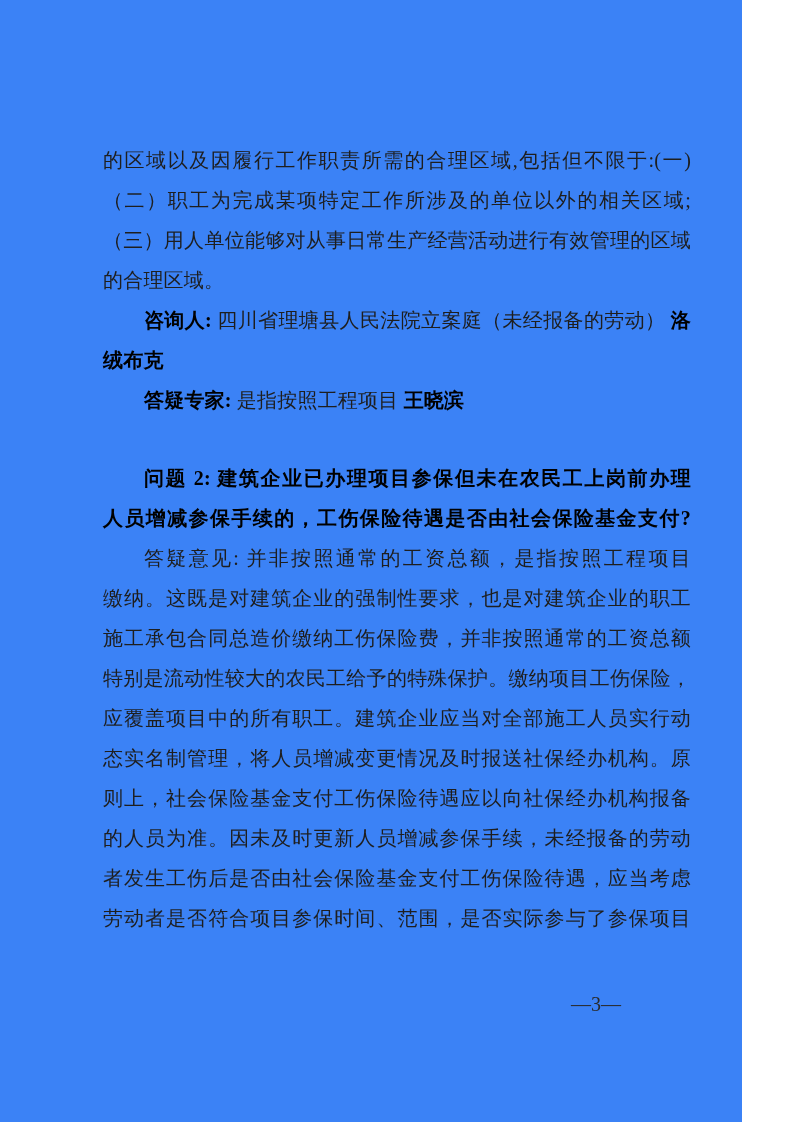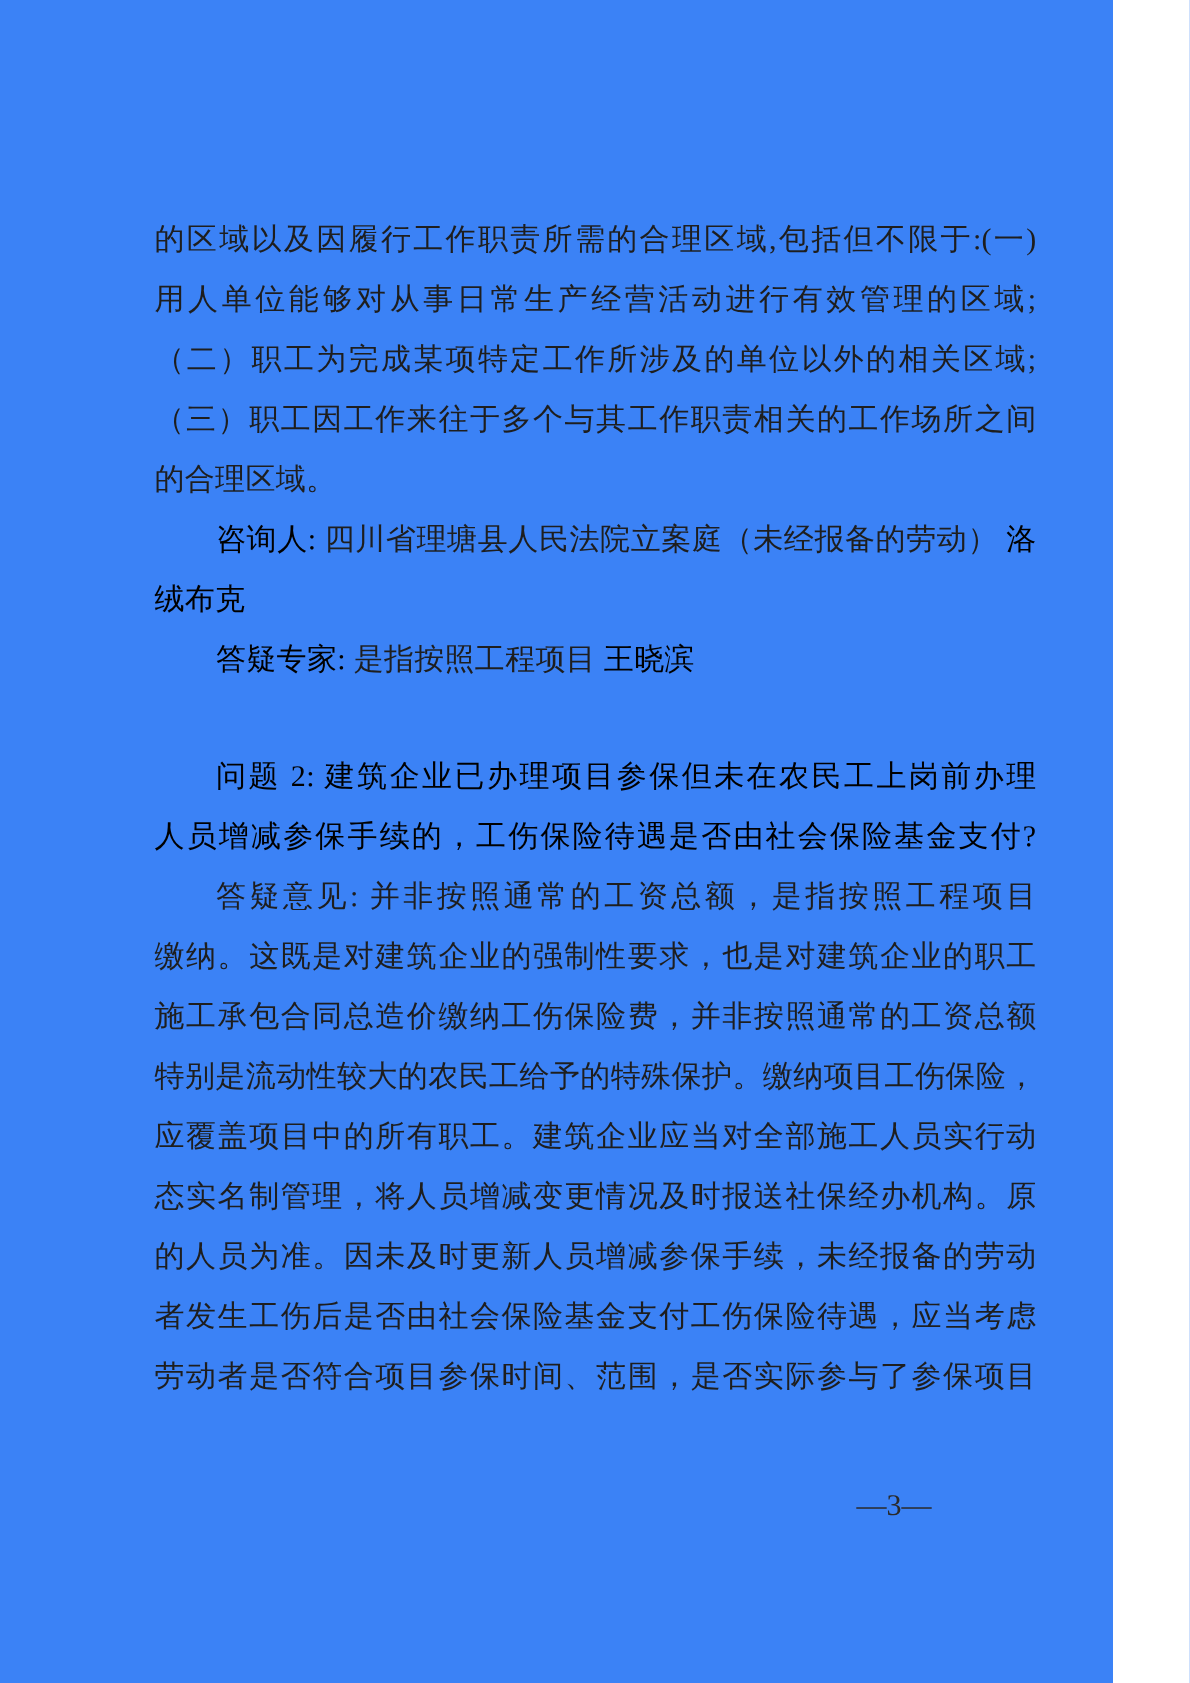--- a/index.html
+++ b/index.html
@@ -32,52 +32,52 @@
     text-align: justify;
     text-align-last: justify;
   }
   .line.indent {
     text-indent: 41px;
   }
   .line.space-before {
     margin-top: 38px;
   }
   .seg.bold {
-    font-weight: normal;
+    font-weight: bold;
     color: #000000;
   }
   .footer {
     position: absolute;
     top: 992px;
     right: 121px;
     font-size: 20px;
     line-height: 24px;
     color: #2a2a2a;
     font-family: "Liberation Serif", serif;
   }
 </style>
 </head>
 <body>
 
 <div class="page">
   <div class="content">
       <div class="line justify"><span class="seg">的区域以及因履行工作职责所需的合理区域,包括但不限于:(一)</span></div>
-      <div class="line justify"><span class="seg">用人单位能够对从事日常生产经营活动进行有效管理的区域;</span></div>
       <div class="line justify"><span class="seg">（二）职工为完成某项特定工作所涉及的单位以外的相关区域;</span></div>
-      <div class="line justify"><span class="seg">（三）职工因工作来往于多个与其工作职责相关的工作场所之间</span></div>
+      <div class="line justify"><span class="seg">（三）用人单位能够对从事日常生产经营活动进行有效管理的区域</span></div>
       <div class="line"><span class="seg">的合理区域。</span></div>
       <div class="line justify indent"><span class="seg bold">咨询人:</span><span class="seg"> 四川省理塘县人民法院立案庭（未经报备的劳动） </span><span class="seg bold">洛</span></div>
       <div class="line"><span class="seg bold">绒布克</span></div>
       <div class="line indent"><span class="seg bold">答疑专家:</span><span class="seg"> 是指按照工程项目 </span><span class="seg bold">王晓滨</span></div>
       <div class="line justify indent space-before"><span class="seg bold">问题 2: 建筑企业已办理项目参保但未在农民工上岗前办理</span></div>
       <div class="line justify"><span class="seg bold">人员增减参保手续的，工伤保险待遇是否由社会保险基金支付?</span></div>
       <div class="line justify indent"><span class="seg">答疑意见: 并非按照通常的工资总额，是指按照工程项目</span></div>
       <div class="line justify"><span class="seg">缴纳。这既是对建筑企业的强制性要求，也是对建筑企业的职工</span></div>
       <div class="line justify"><span class="seg">施工承包合同总造价缴纳工伤保险费，并非按照通常的工资总额</span></div>
       <div class="line justify"><span class="seg">特别是流动性较大的农民工给予的特殊保护。缴纳项目工伤保险，</span></div>
       <div class="line justify"><span class="seg">应覆盖项目中的所有职工。建筑企业应当对全部施工人员实行动</span></div>
       <div class="line justify"><span class="seg">态实名制管理，将人员增减变更情况及时报送社保经办机构。原</span></div>
+      <div class="line justify"><span class="seg">则上，社会保险基金支付工伤保险待遇应以向社保经办机构报备</span></div>
       <div class="line justify"><span class="seg">的人员为准。因未及时更新人员增减参保手续，未经报备的劳动</span></div>
       <div class="line justify"><span class="seg">者发生工伤后是否由社会保险基金支付工伤保险待遇，应当考虑</span></div>
       <div class="line justify"><span class="seg">劳动者是否符合项目参保时间、范围，是否实际参与了参保项目</span></div>
     </div>
   <div class="footer">—3—</div>
 </div>
 
 </body></html>

